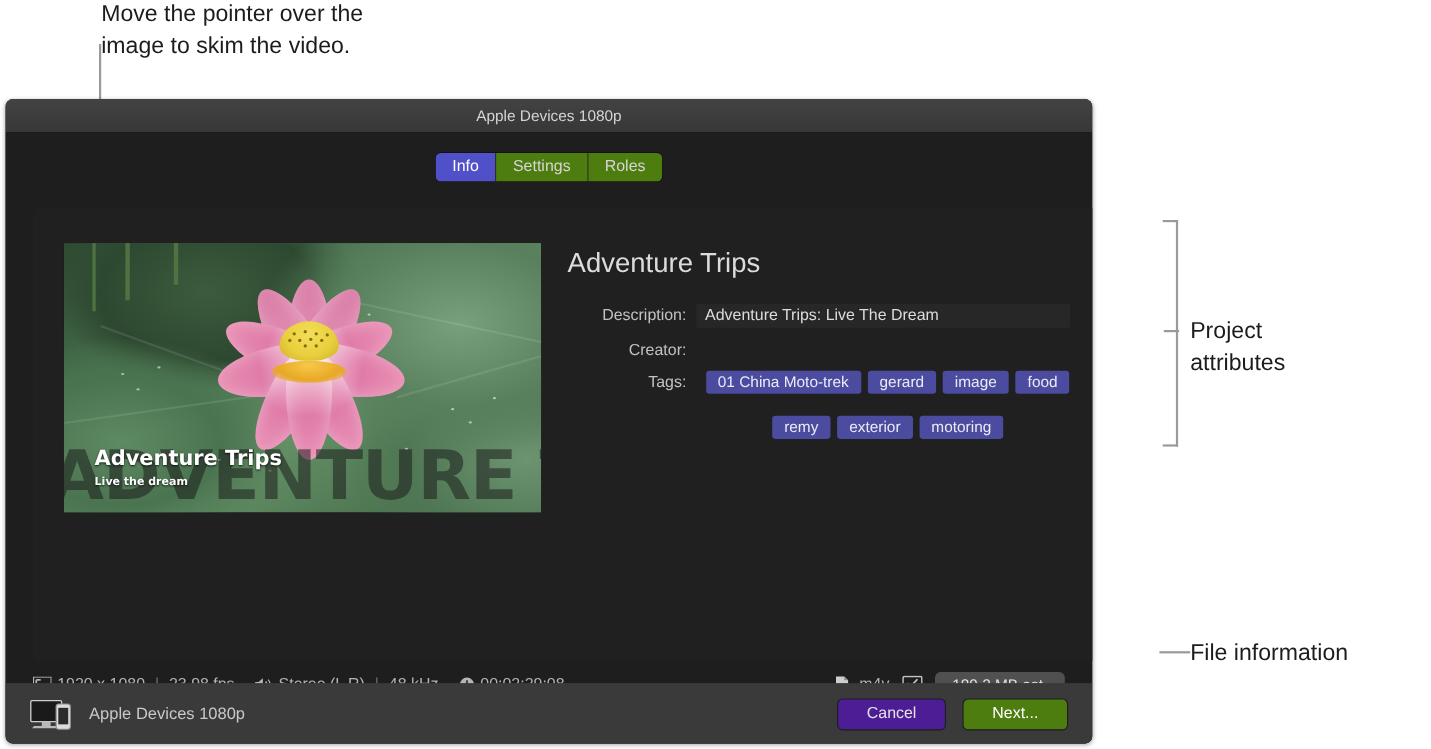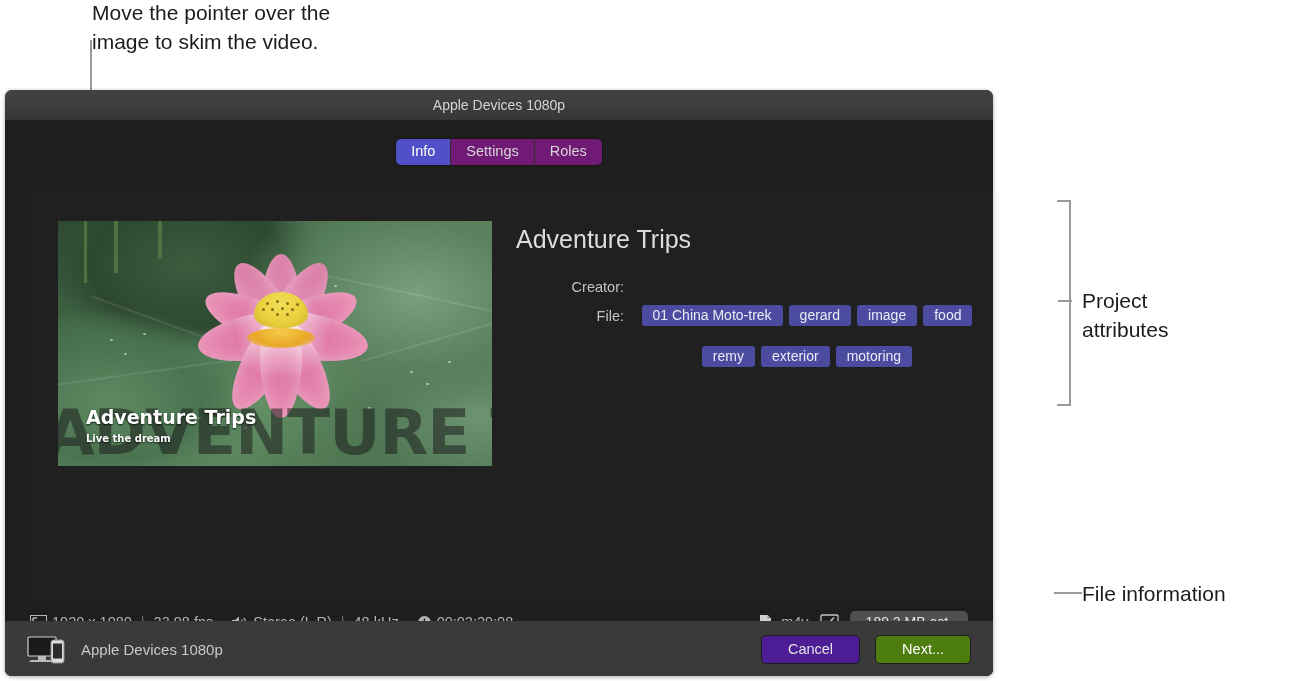--- a/index.html
+++ b/index.html
@@ -118,21 +118,21 @@
   }
   .segmented {
     display: flex;
     border-radius: 5px;
     overflow: hidden;
     box-shadow: 0 0 0 0.5px #111;
   }
   .segment {
     font-size: 14.5px;
     color: #d6d6d6;
-    background: #701a75;
+    background: #4d7c0f;
     padding: 4px 15px 5px 15px;
     border-right: 1px solid #2d2d2d;
     cursor: default;
     line-height: 17px;
   }
   .segment:last-child { border-right: none; }
   .segment.active {
     background: #5050c8;
     color: #ffffff;
   }
@@ -490,27 +490,31 @@
           </div>
 
           <div id="watermark">ADVENTURE TRIPS</div>
           <div id="overlay-title">Adventure Trips</div>
           <div id="overlay-subtitle">Live the dream</div>
         </div>
 
         <div id="attributes">
           <h1 id="project-title">Adventure Trips</h1>
 
+          <div class="field-row">
+            <div class="field-label">Description:</div>
+            <div class="field-value">Adventure Trips: Live The Dream</div>
+          </div>
 
           <div class="field-row">
             <div class="field-label">Creator:</div>
           </div>
 
           <div class="field-row">
-            <div class="field-label">File:</div>
+            <div class="field-label">Tags:</div>
             <div class="field-value" id="tags-box">
               <span class="tag">01 China Moto-trek</span>
               <span class="tag">gerard</span>
               <span class="tag">image</span>
               <span class="tag">food</span>
               <span class="tag">remy</span>
               <span class="tag">exterior</span>
               <span class="tag">motoring</span>
             </div>
           </div>

